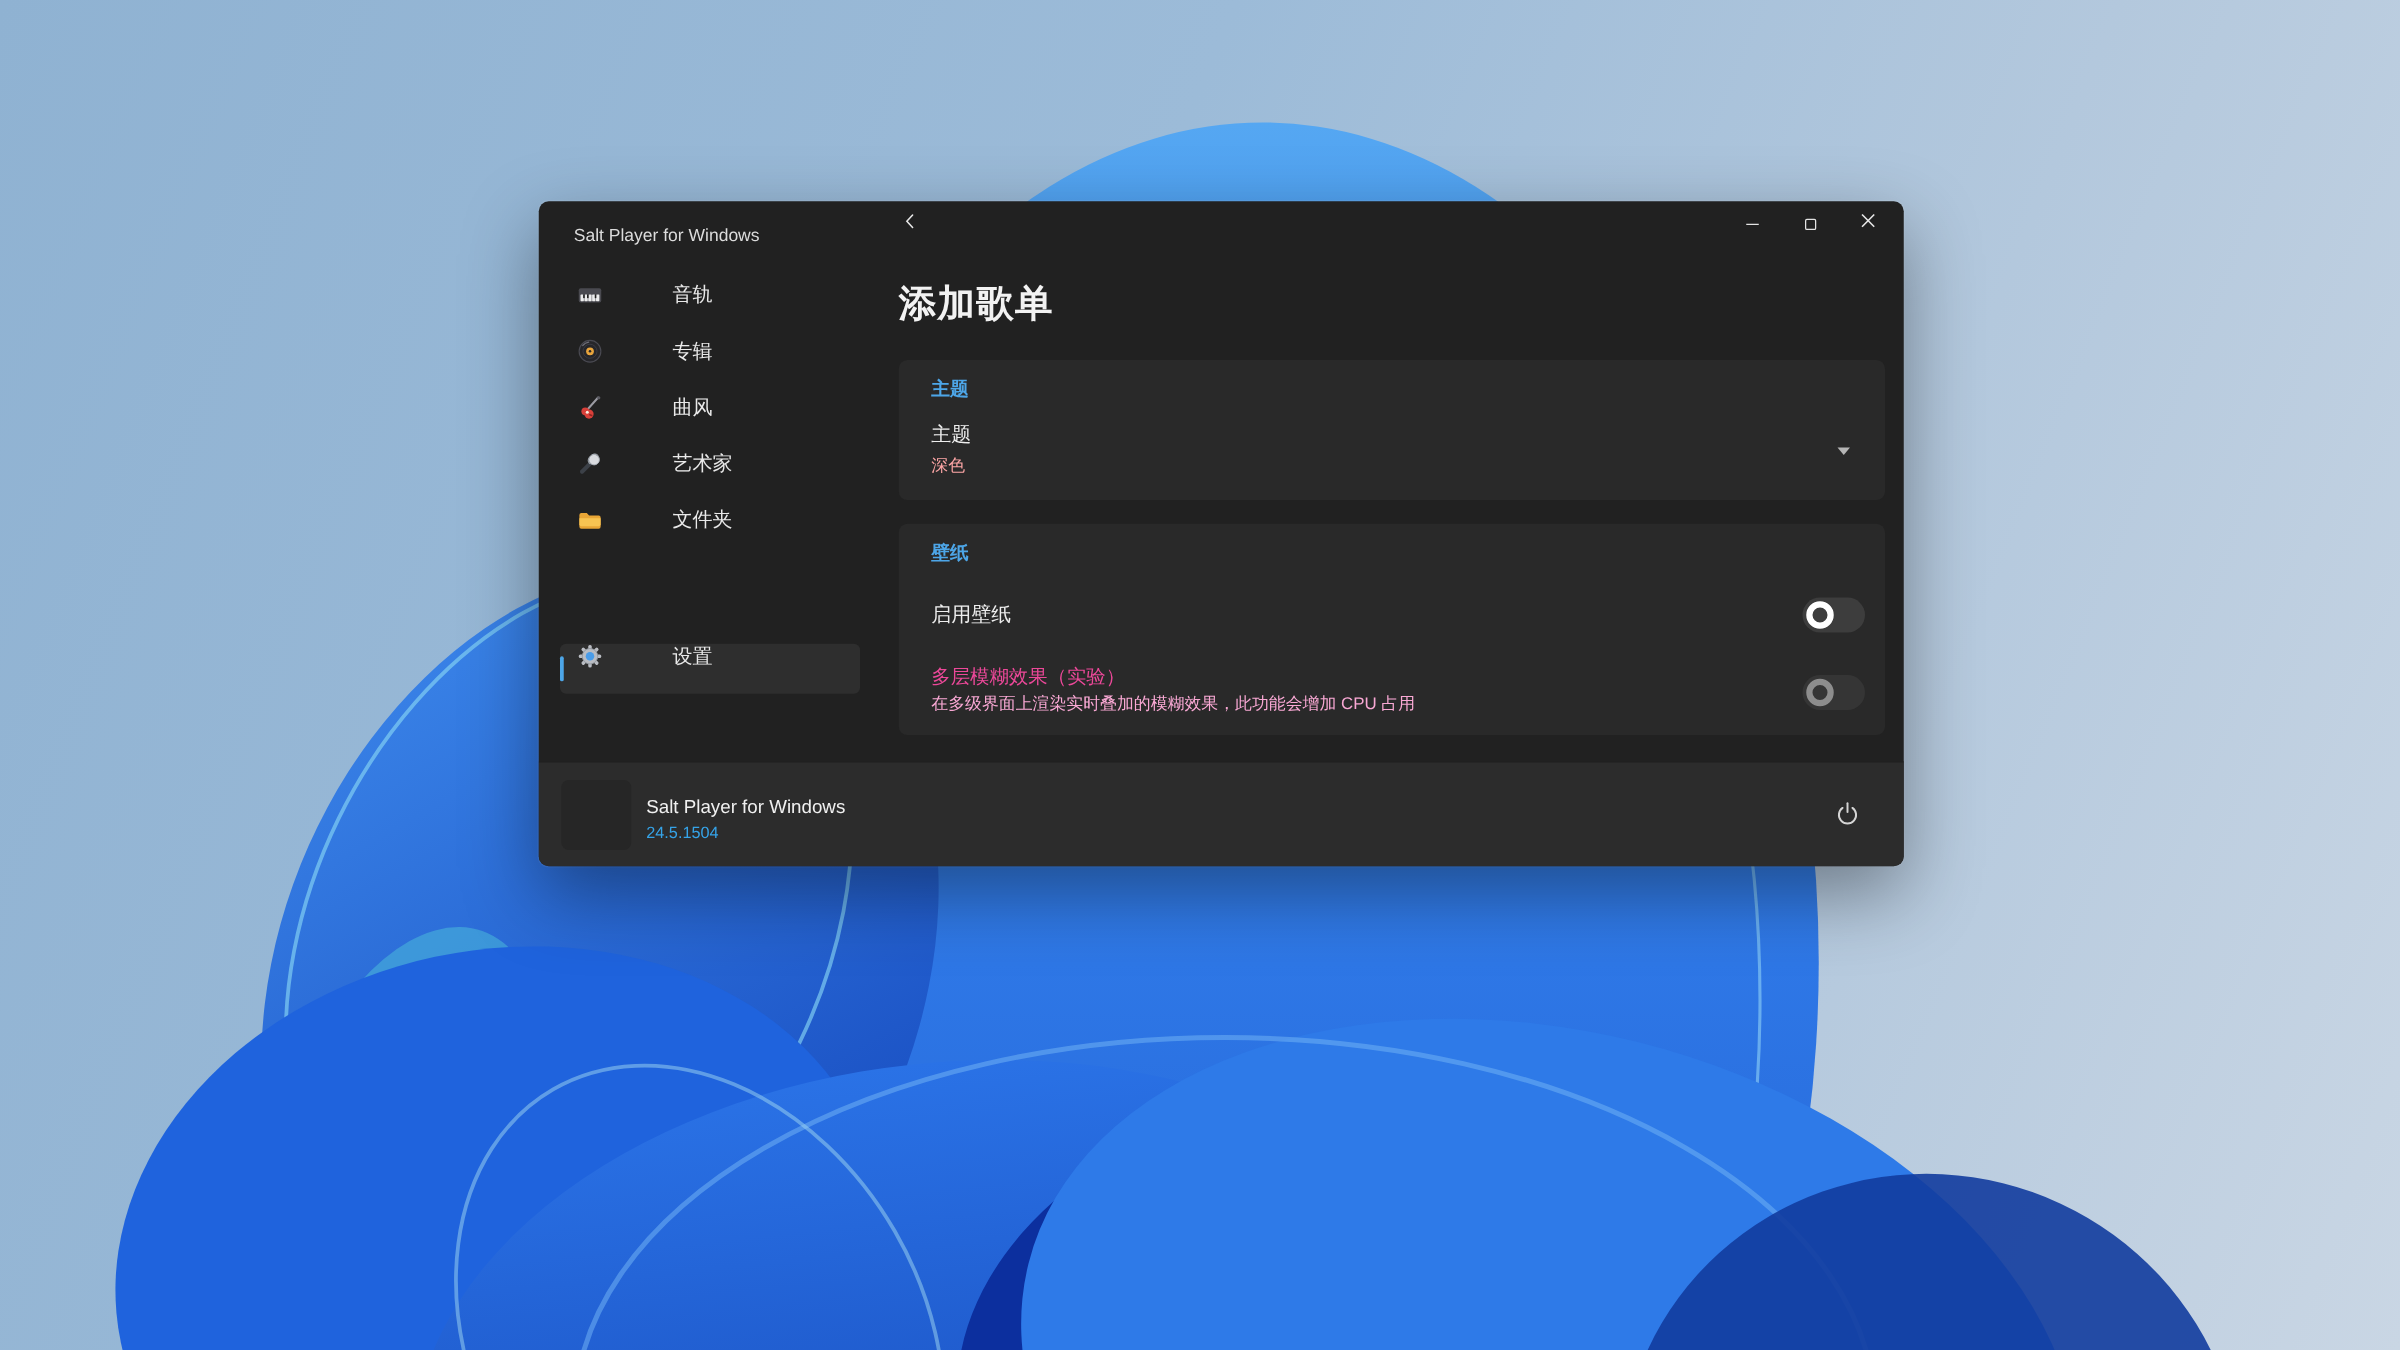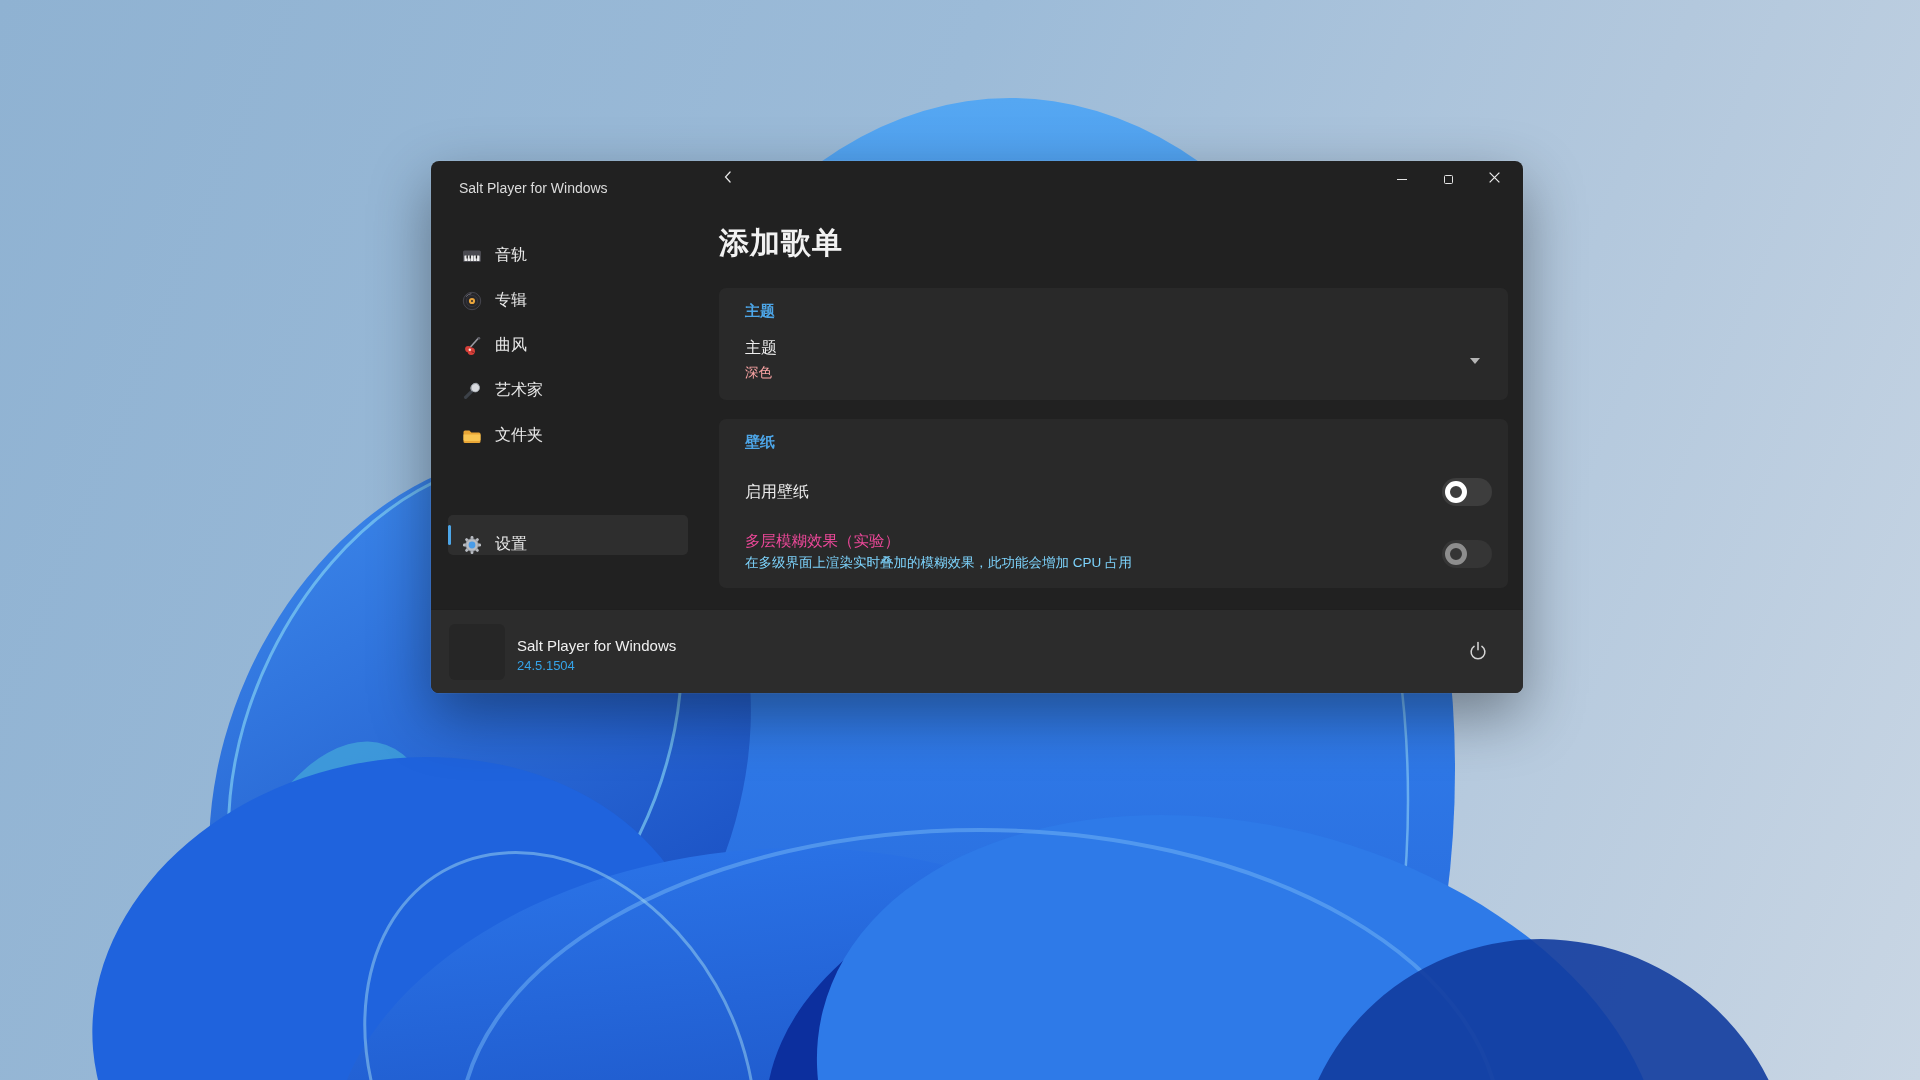--- a/index.html
+++ b/index.html
@@ -22,42 +22,42 @@
   .titlebar-title { position:absolute; left:28px; top:19px; font-size:14px; color:#dcdcdc; }
   .back-btn { position:absolute; left:283px; top:5px; width:28px; height:26px;
     display:flex; align-items:center; justify-content:center; cursor:pointer; border-radius:4px; }
   .win-controls { position:absolute; right:6px; top:4px; display:flex; }
   .win-btn { width:46px; height:28px; display:flex; align-items:center; justify-content:center; cursor:pointer; }
   .glyph-min { width:10px; height:1px; background:#e4e4e4; }
   .glyph-max { width:9px; height:9px; border:1px solid #e4e4e4; border-radius:1.5px; }
 
   
   .side-item { position:absolute; left:17px; width:240px; height:40px; border-radius:5px;
-    display:flex; align-items:flex-end; cursor:pointer; }
+    display:flex; align-items:flex-start; cursor:pointer;gap:43px; }
   .side-item.selected { background:#2e2e2e; }
   .side-item .pill { display:none; }
   .side-item.selected .pill { display:block; position:absolute; left:0; top:10px;
     width:3px; height:20px; border-radius:2px; background:#4da6e8; }
   .side-icon { width:20px; height:20px; margin-left:14px; flex:0 0 auto; }
   .side-label { margin-left:13px; font-size:16px; color:#e9e9e9; }
 
   
   .page-title { position:absolute; left:288px; top:62px; font-size:30px; font-weight:600;
     color:#f2f2f2; letter-spacing:1px; }
   .card { position:absolute; left:288px; width:789px; background:#292929; border-radius:7px; }
   .card-theme { top:127px; height:112px; }
   .card-wallpaper { top:258px; height:169px; }
   .card-label { position:absolute; left:26px; top:14px; font-size:15px; font-weight:700; color:#4da6e8; }
   .row-title { position:absolute; left:26px; font-size:16px; color:#ededed; }
   .row-sub { position:absolute; left:26px; font-size:13.5px; color:#fca5a5; }
   .dd-caret { position:absolute; right:28px; top:70px; width:0; height:0;
     border-left:5px solid transparent; border-right:5px solid transparent;
     border-top:6px solid #b5b5b5; cursor:pointer; }
   .row-disabled .row-title { color:#ec4899; font-size:15.5px; }
-  .row-disabled .row-sub { color:#7dd3fc;text-align:center; }
+  .row-disabled .row-sub { color:#f9a8d4;text-align:center; }
 
   
   .toggle { position:absolute; right:16px; width:50px; height:28px; border-radius:14px;
     background:#3d3d3d; cursor:pointer; }
   .toggle .knob { position:absolute; left:3px; top:3px; width:22px; height:22px;
     border-radius:50%; border:5px solid #ffffff; }
   .toggle.dim { background:#353535; }
   .toggle.dim .knob { border-color:#8d8d8d; }
   .toggle-enable { top:59px; }
   .toggle-blur { top:121px; }

